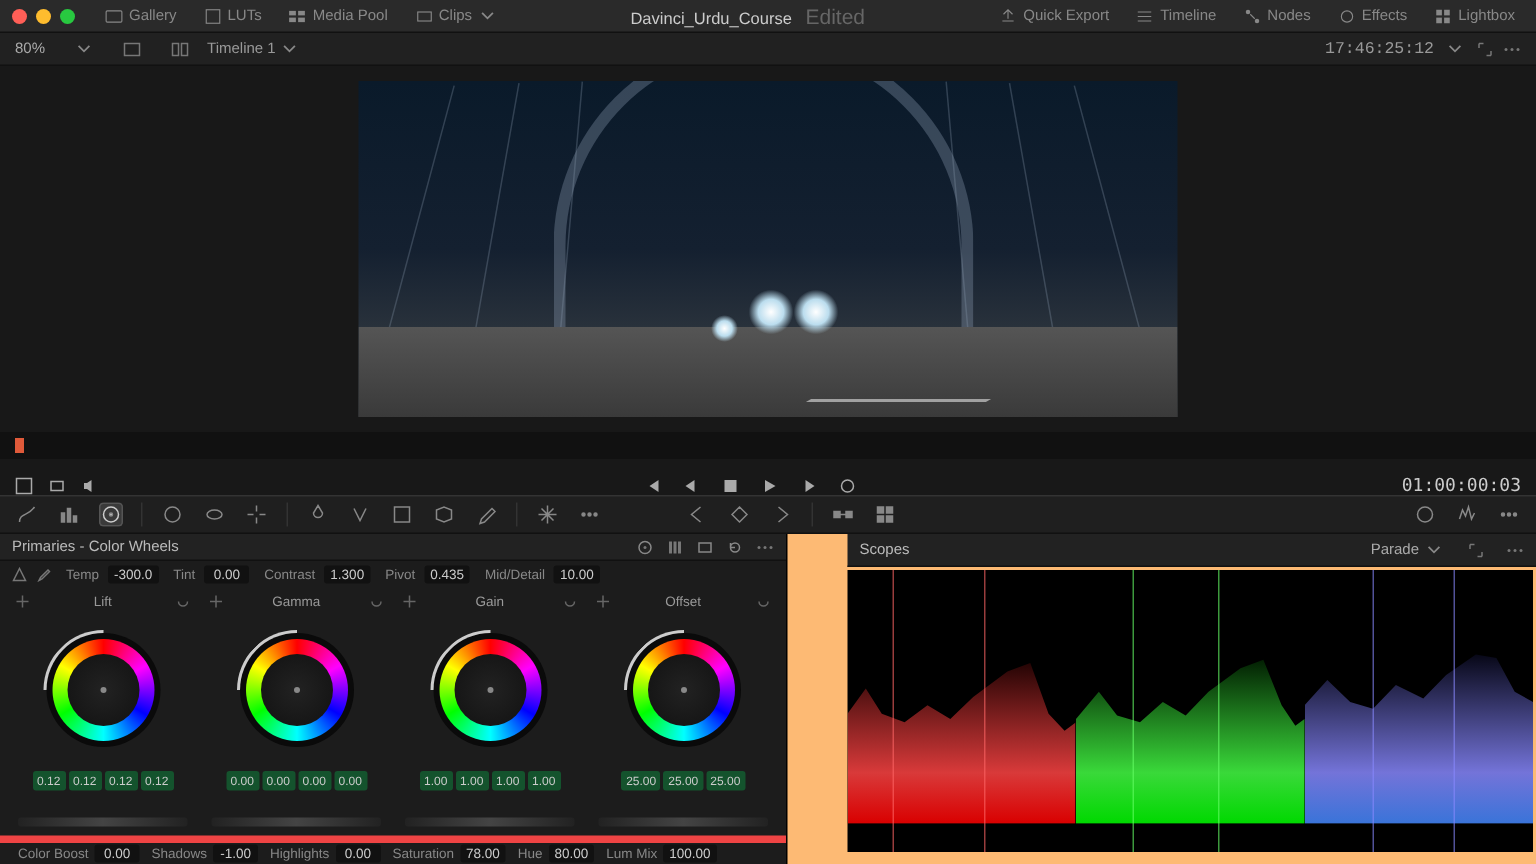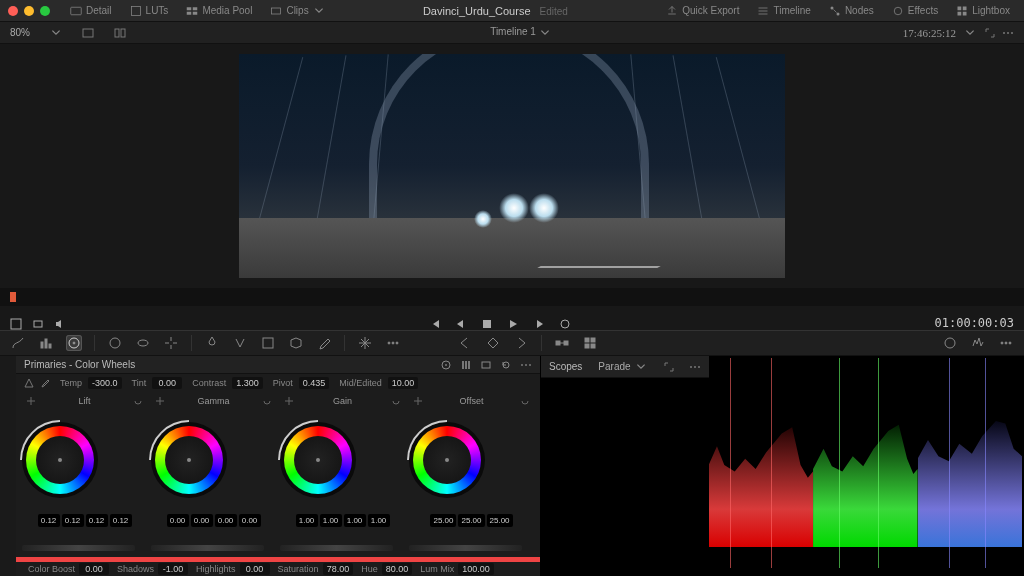--- a/index.html
+++ b/index.html
@@ -4,25 +4,25 @@
 <style>
   * { margin: 0; padding: 0; box-sizing: border-box; font-family: -apple-system, BlinkMacSystemFont, "Segoe UI", Arial, sans-serif; }
   body { background: #1a1a1a; color: #aaa; font-size: 10px; width: 1024px; height: 576px; overflow: hidden; user-select: none; }
   .topbar { height: 22px; background: #2a2a2a; display: flex; align-items: center; padding: 0 8px; gap: 6px; border-bottom: 1px solid #111; }
   .traffic { display: flex; gap: 6px; margin-right: 8px; }
   .traffic span { width: 10px; height: 10px; border-radius: 50%; display: block; }
   .red { background: #ff5f57; } .yellow { background: #febc2e; } .green { background: #28c840; }
   .topbtn { display: flex; align-items: center; gap: 4px; padding: 2px 6px; color: #888; cursor: pointer; }
   .topbtn svg { width: 12px; height: 12px; fill: #888; }
   .title { flex: 1; text-align: center; color: #ccc; font-size: 11px; }
-  .title .status { color: #666; margin-left: 6px; font-size: 10px; }
+  .title .status { color: #666; margin-left: 6px; font-size: 14px; }
   .subbar { height: 22px; background: #212121; display: flex; align-items: center; padding: 0 10px; border-bottom: 1px solid #111; }
   .subbar .zoom { display: flex; align-items: center; gap: 20px; }
-  .subbar .tlname { flex:1; text-align:center; color:#999;padding-left:12px; }
-  .subbar .tc { color:#999; font-family: Liberation Serif, serif; font-size: 11px; }
+  .subbar .tlname { flex:1; text-align:left; color:#999;padding-left:12px; }
+  .subbar .tc { color:#999; font-family: Liberation Mono, monospace; font-size: 11px; }
   .tinyicon { width:12px; height:12px; fill:#777; cursor:pointer; }
   .viewer { height: 244px; background: #181818; display:flex; align-items:center; justify-content:center; position:relative; }
   .clip { width: 546px; height: 224px; background: linear-gradient(180deg,#0a1a2a 0%,#142030 50%,#404548 100%); position:relative; overflow:hidden; }
   .bridge-arch { position:absolute; top:-30px; left:130px; width:280px; height:200px; border:8px solid #8a9ab0; border-bottom:none; border-radius:140px 140px 0 0; opacity:0.35; }
   .cable { position:absolute; background:#8a9ab0; opacity:0.3; width:1px; }
   .road { position:absolute; bottom:0; left:0; right:0; height:60px; background:linear-gradient(180deg,#555 0%,#3a3a3a 100%); }
   .roadline { position:absolute; bottom:10px; left:55%; width:120px; height:2px; background:#ccc; transform:skewX(-60deg); opacity:0.7; }
   .headlight { position:absolute; width:30px; height:30px; background:radial-gradient(circle,#fff 0%,#bde 40%,transparent 70%); border-radius:50%; }
   .hl1 { bottom:55px; left:260px; } .hl2 { bottom:55px; left:290px; } .hl3 { bottom:50px; left:235px; width:18px; height:18px;}
   .scrub { height:18px; background:#111; padding:0 10px; display:flex; align-items:center; }
@@ -30,44 +30,44 @@
   .transport { height:24px; background:#181818; display:flex; align-items:flex-end; padding:0 10px; }
   .transport .left { display:flex; gap:10px; align-items:center; }
   .transport .center { flex:1; display:flex; justify-content:center; gap:14px; align-items:center; }
   .transport .right { color:#ccc; font-family:monospace; font-size:12px; }
   .transport svg { width:12px; height:12px; fill:#aaa; cursor:pointer; }
   .toolrow { height:26px; background:#1f1f1f; border-top:1px solid #333; border-bottom:1px solid #111; display:flex; align-items:center; padding:0 10px; gap:12px; }
   .toolicon { width:16px; height:16px; display:flex; align-items:center; justify-content:center; border-radius:3px; cursor:pointer; }
   .toolicon.active { background:#3a3a3a; box-shadow:inset 0 0 0 1px #555; }
   .toolicon svg { width:14px; height:14px; fill:#888; stroke:#888; }
   .toolsep { width:1px; height:16px; background:#333; }
-  .lower { display:flex; height:220px;margin-left:16px; }
+  .lower { display:flex; height:220px; }
   .primaries { width:524px; background:#1c1c1c; display:flex; flex-direction:column; }
   .panelhead { height:22px; display:flex; align-items:center; padding:0 8px; background:#222; gap:8px; font-size:10px; color:#bbb; border-bottom:1px solid #111; }
   .panelhead .spacer { flex:1; }
   .adjrow { height:22px; display:flex; align-items:center; padding:0 8px; gap:6px; font-size:9px; color:#888; }
   .adjrow .lbl { margin-left:4px; }
   .adjrow .val { background:#111; padding:1px 4px; border-radius:2px; color:#ccc; min-width:30px; text-align:center; font-size:9px; }
   .adjrow svg { width:10px; height:10px; fill:#777; }
   .wheels { flex:1; display:flex; padding:4px 6px; gap:4px; }
-  .wheelcol { flex:1; display:flex; flex-direction:column; align-items:flex-start; gap:16px; }
+  .wheelcol { flex:1; display:flex; flex-direction:column; align-items:center; gap:16px; }
   .wheeltitle { display:flex; width:100%; justify-content:space-between; align-items:center; font-size:9px; color:#999; padding:0 4px; }
   .wheeltitle svg { width:10px; height:10px; fill:#666; cursor:pointer; }
   .wheel { width:76px; height:76px; border-radius:50%; position:relative; cursor:pointer; background:#0a0a0a; }
   .wheel .ring { position:absolute; inset:4px; border-radius:50%; background:conic-gradient(red,magenta,blue,cyan,lime,yellow,red); }
   .wheel .inner { position:absolute; inset:14px; border-radius:50%; background:radial-gradient(circle,#222 0%,#111 100%); }
   .wheel .dot { position:absolute; top:50%; left:50%; width:4px; height:4px; background:#888; border-radius:50%; transform:translate(-50%,-50%); }
   .wheel .arc { position:absolute; inset:-2px; border:2px solid transparent; border-top-color:#ccc; border-radius:50%; transform:rotate(-45deg); }
   .numrow { display:flex; gap:2px; width:100%; justify-content:center; }
-  .numbox { background:#000000; color:#ccc; font-size:8px; padding:2px 3px; border-radius:2px; min-width:22px; text-align:center; }
+  .numbox { background:#14532d; color:#ccc; font-size:8px; padding:2px 3px; border-radius:2px; min-width:22px; text-align:center; }
   .ywheel { width:90%; height:6px; background:linear-gradient(90deg,#222,#444,#222); border-radius:2px; margin:2px 0; cursor:pointer; }
   .botrow { height:22px; display:flex; align-items:center; padding:0 8px; gap:4px; font-size:9px; color:#888; border-top:5px solid #ef4444; }
   .botrow .lbl { margin-left:4px; }
   .botrow .val { background:#111; padding:1px 4px; border-radius:2px; color:#ccc; min-width:30px; text-align:center; }
-  .scopes { flex:1; background:#000000; display:flex; border-left:1px solid #000; }
+  .scopes { flex:1; background:#fdba74; display:flex; flex-direction:column; border-left:1px solid #000;padding-left:40px; }
   .scopebody { flex:1; display:flex; position:relative; }
   .scale { width:28px; display:flex; flex-direction:column; justify-content:space-between; padding:4px 2px 12px; font-size:8px; color:#666; text-align:right; }
   .parade { flex:1; display:flex; background:#000; position:relative; margin:2px 2px 8px 0; }
   .channel { flex:1; position:relative; overflow:hidden; }
   .wave { position:absolute; bottom:10%; left:0; right:0; height:60%; opacity:0.85; }
   .wave.r { background:linear-gradient(0deg,#f00 0%,#f44 30%,rgba(255,0,0,0.1) 100%); clip-path:polygon(0 100%,0 35%,8% 20%,15% 35%,25% 40%,35% 30%,45% 38%,55% 25%,70% 10%,80% 5%,88% 35%,95% 45%,100% 40%,100% 100%); }
   .wave.g { background:linear-gradient(0deg,#0f0 0%,#4f4 30%,rgba(0,255,0,0.1) 100%); clip-path:polygon(0 100%,0 38%,10% 22%,18% 36%,28% 40%,38% 28%,48% 36%,58% 22%,72% 8%,82% 3%,90% 30%,96% 42%,100% 38%,100% 100%); }
   .wave.b { background:linear-gradient(0deg,#48f 0%,#88f 30%,rgba(80,80,255,0.1) 100%); clip-path:polygon(0 100%,0 30%,10% 15%,20% 28%,30% 32%,40% 18%,52% 26%,62% 12%,75% 0%,84% 2%,92% 22%,100% 28%,100% 100%); }
   .spike { position:absolute; top:0; bottom:0; width:1px; opacity:0.6; }
   .dropdown { color:#aaa; font-size:10px; cursor:pointer; display:flex; align-items:center; gap:4px; }
@@ -78,21 +78,21 @@
 <div class="topbar">
   <div class="traffic">
     <span class="red"></span>
     <span class="yellow"></span>
     <span class="green"></span>
   </div>
   <div class="topbtn">
       <svg viewBox="0 0 16 16">
         <rect x="1" y="3" width="14" height="10" rx="1" fill="none" stroke="#888"></rect>
       </svg>
-      <span>Detail</span>
+      <span>Gallery</span>
     </div>
   <div class="topbtn">
       <svg viewBox="0 0 16 16">
         <rect x="2" y="2" width="12" height="12" fill="none" stroke="#888"></rect>
       </svg>
       <span>LUTs</span>
     </div>
   <div class="topbtn">
       <svg viewBox="0 0 16 16">
         <rect x="1" y="3" width="6" height="4"></rect>
@@ -403,21 +403,21 @@
           <path d="M8 2l-5 5-1 2 2-1 5-5z" fill="none" stroke="#777"></path>
         </svg>
       <span class="lbl">Temp</span>
       <span class="val">-300.0</span>
       <span class="lbl">Tint</span>
       <span class="val">0.00</span>
       <span class="lbl">Contrast</span>
       <span class="val">1.300</span>
       <span class="lbl">Pivot</span>
       <span class="val">0.435</span>
-      <span class="lbl">Mid/Edited</span>
+      <span class="lbl">Mid/Detail</span>
       <span class="val">10.00</span>
     </div>
 
     <div class="wheels">
       <div class="wheelcol">
         <div class="wheeltitle">
             <svg viewBox="0 0 10 10">
               <path d="M5 1v8M1 5h8" stroke="#666"></path>
             </svg>
             <span>Lift</span>

